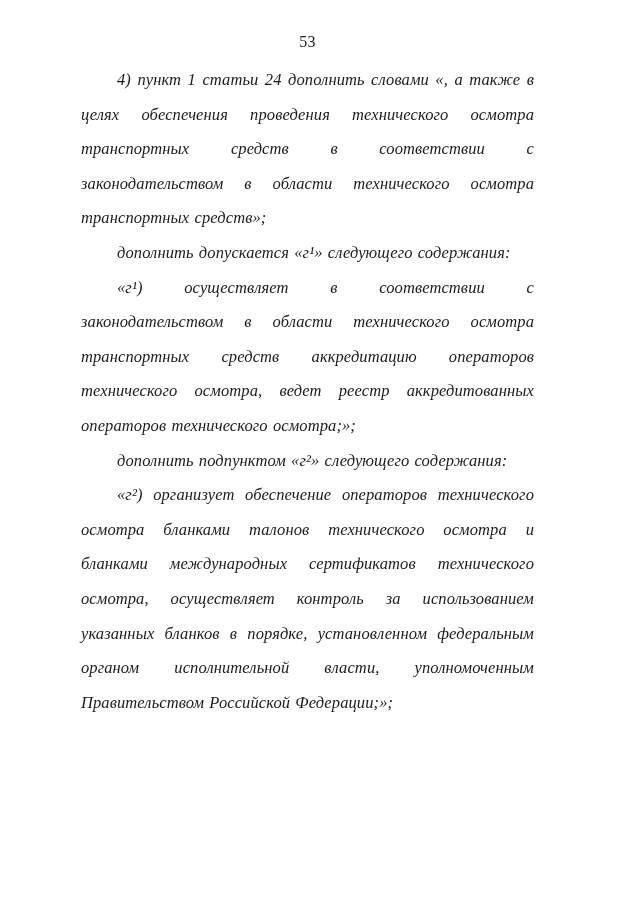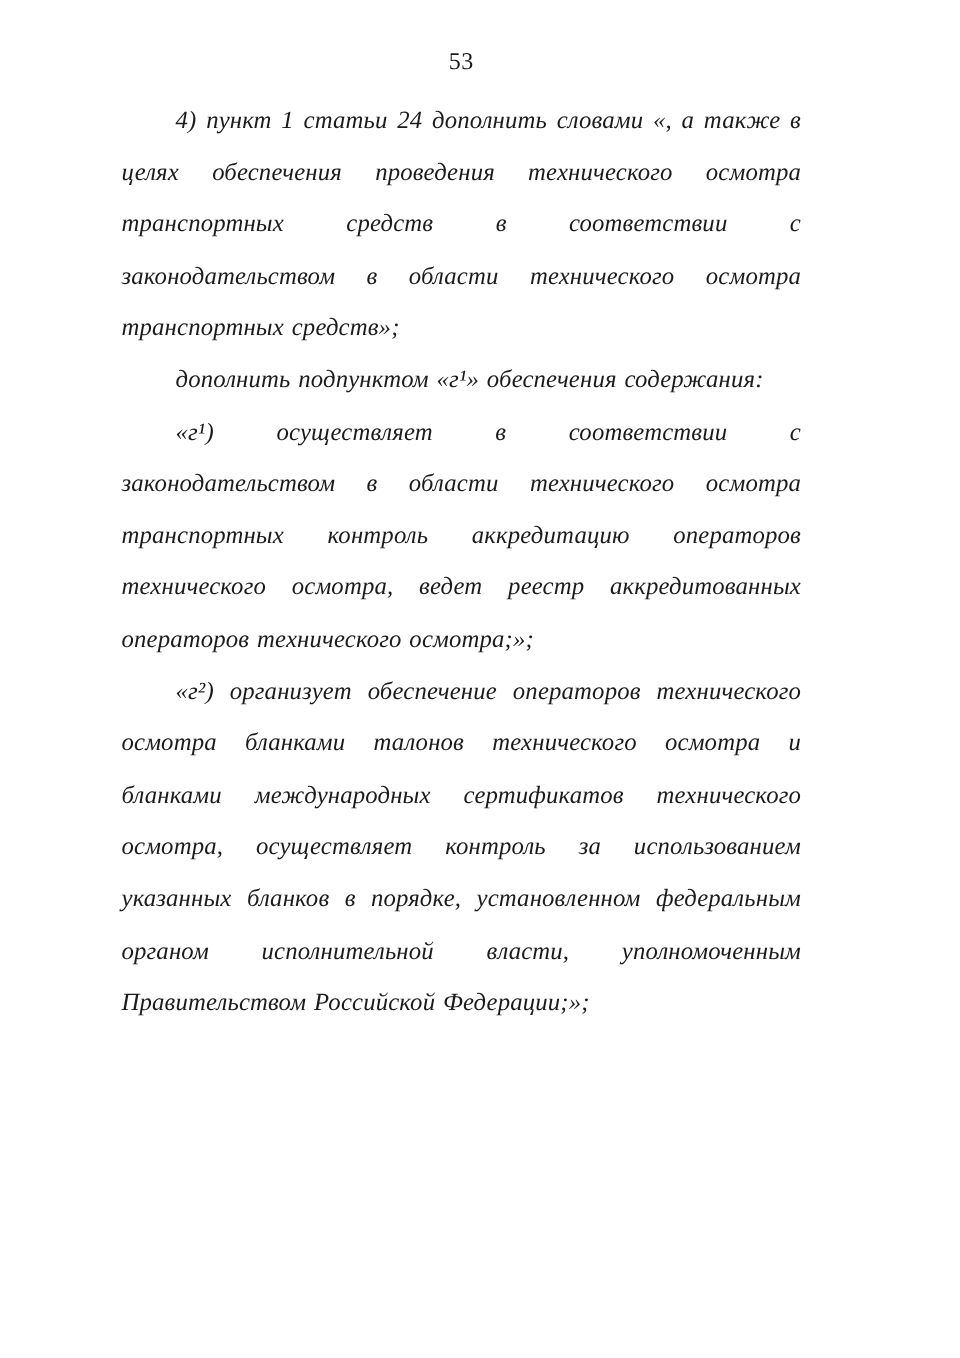--- a/index.html
+++ b/index.html
@@ -45,19 +45,20 @@
 <body>
 
 <div class="page">
   <div class="page-number">53</div>
 
 
   <p class="para indent">4) пункт 1 статьи 24 дополнить словами «, а также в целях обеспечения проведения технического осмотра транспортных средств в соответствии с законодательством в области технического осмотра транспортных средств»;</p>
 
 
 
-  <p class="para indent">дополнить подпунктом «г¹» обеспечения содержания:</p>
+  <p class="para indent">дополнить допускается «г¹» следующего содержания:</p>
 
-  <p class="para indent">«г¹) осуществляет в соответствии с законодательством в области технического осмотра транспортных контроль аккредитацию операторов технического осмотра, ведет реестр аккредитованных операторов технического осмотра;»;</p>
+  <p class="para indent">«г¹) осуществляет в соответствии с законодательством в области технического осмотра транспортных средств аккредитацию операторов технического осмотра, ведет реестр аккредитованных операторов технического осмотра;»;</p>
 
+  <p class="para indent">дополнить подпунктом «г²» следующего содержания:</p>
 
   <p class="para indent">«г²) организует обеспечение операторов технического осмотра бланками талонов технического осмотра и бланками международных сертификатов технического осмотра, осуществляет контроль за использованием указанных бланков в порядке, установленном федеральным органом исполнительной власти, уполномоченным Правительством Российской Федерации;»;</p>
 </div>
 
 </body></html>

